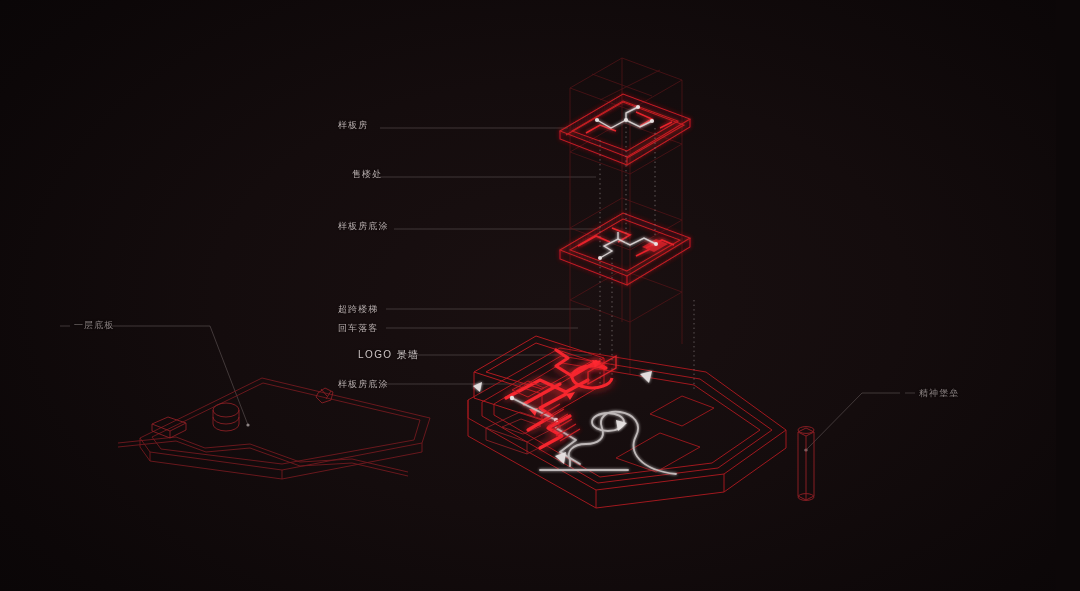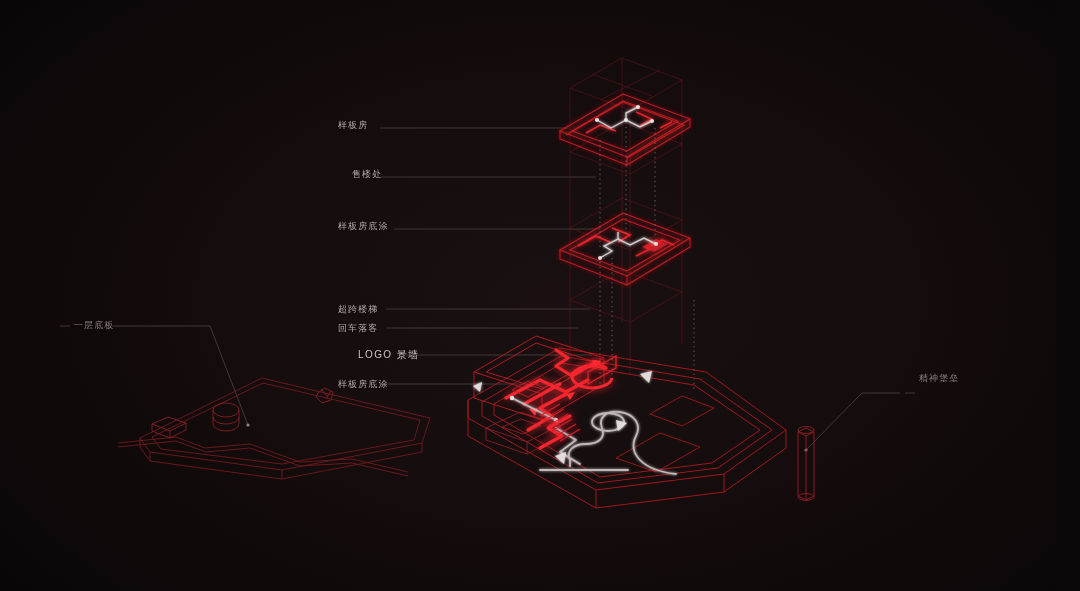--- a/index.html
+++ b/index.html
@@ -322,15 +322,15 @@
 <div class="lbl" style="left:338px;top:305px;">超跨楼梯</div>
 
 <div class="lbl" style="left:338px;top:324px;">回车落客</div>
 
 <div class="lbl bright" style="left:338px;top:350px;font-size:10px;letter-spacing:1.4px;margin-left:20px;">LOGO 景墙</div>
 
 <div class="lbl" style="left:338px;top:380px;">样板房底涂</div>
 
 <div class="lbl dim" style="left:74px;top:321px;">一层底板</div>
 
-<div class="lbl dim" style="left:919px;top:374px;">精神堡垒</div>
+<div class="lbl dim" style="left:919px;top:389px;">精神堡垒</div>
 
 </div>
 
 </body></html>

